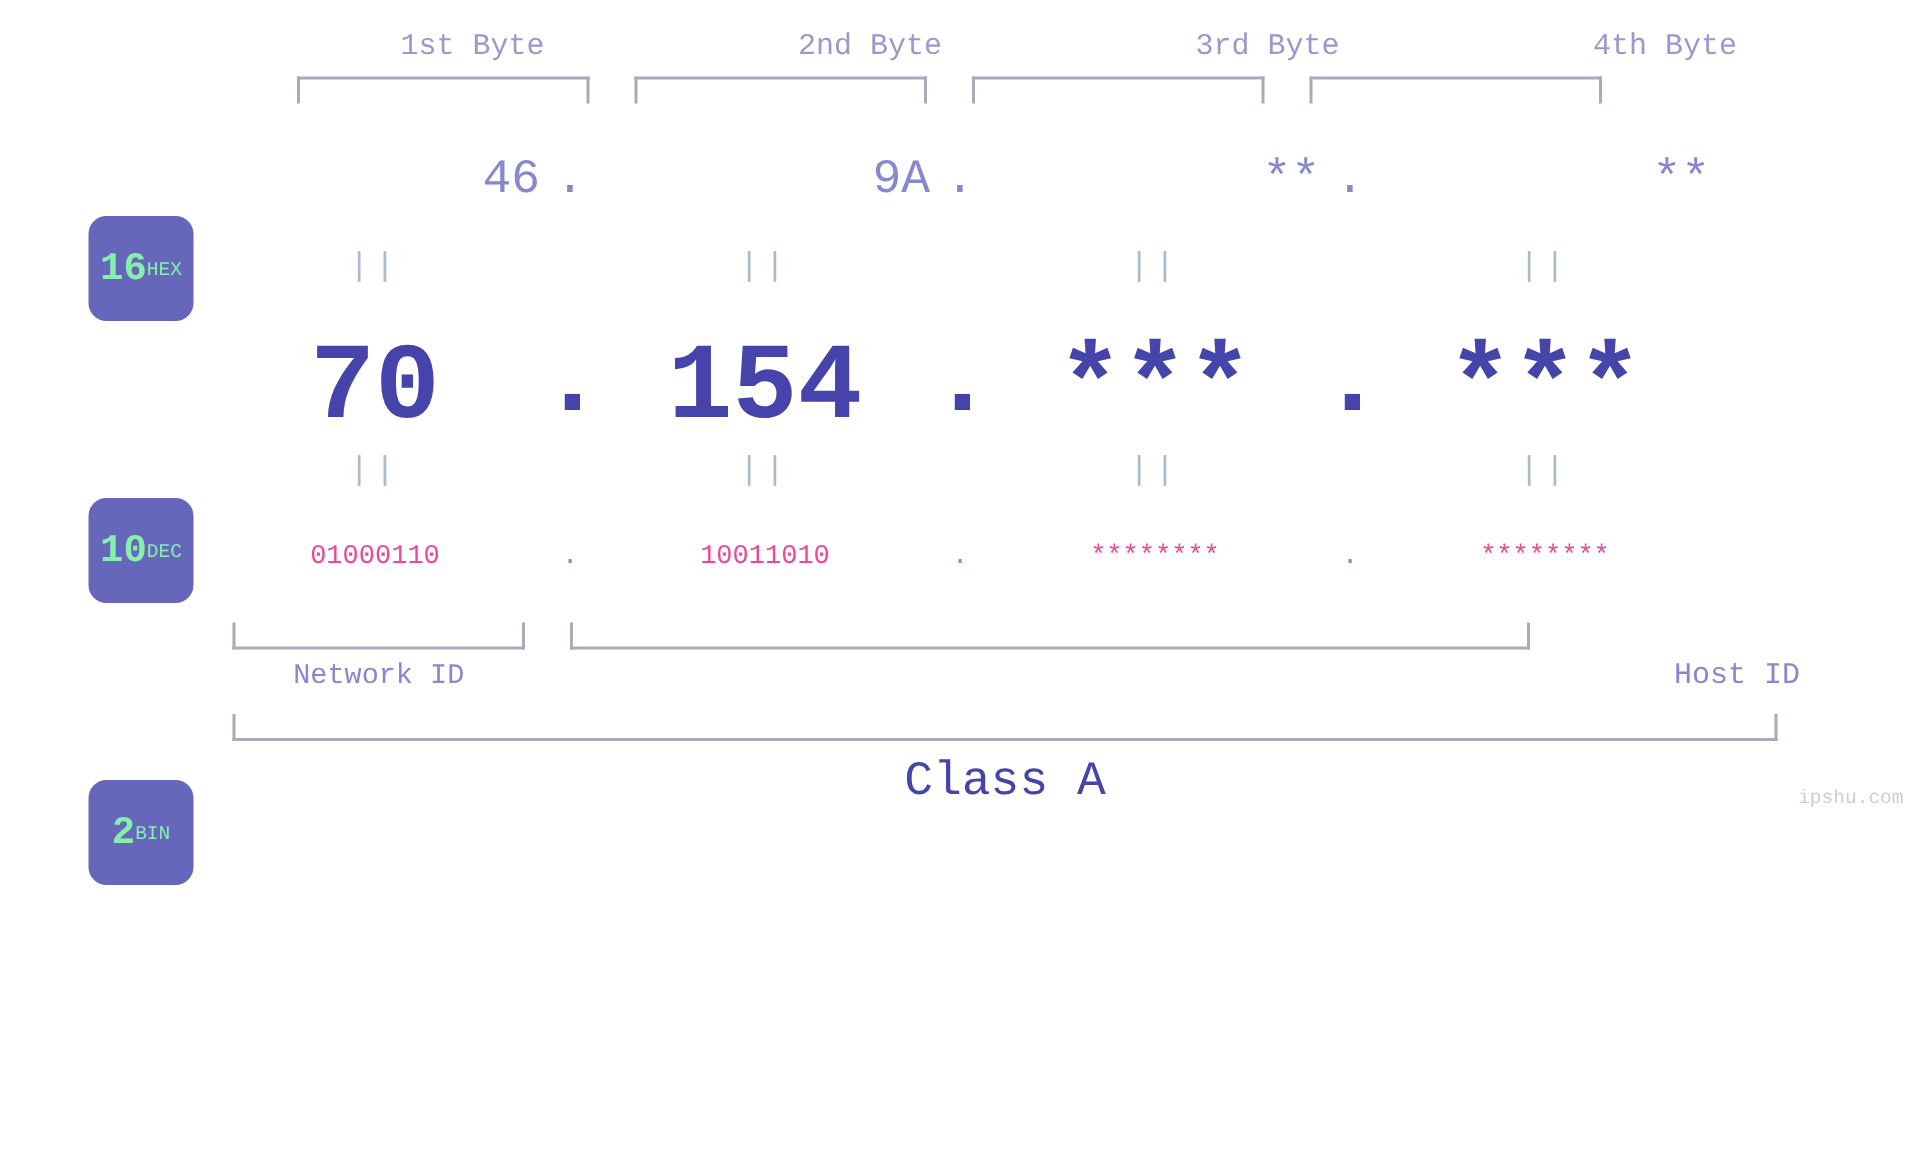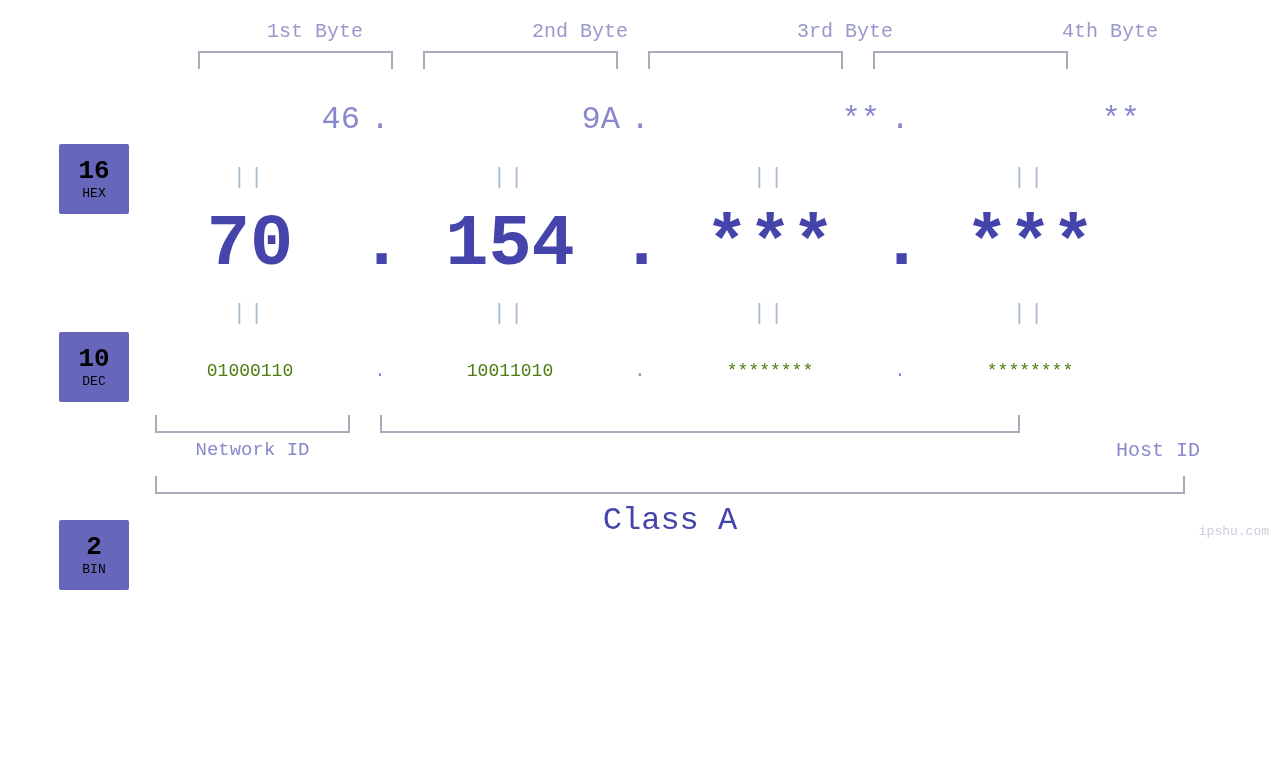--- a/index.html
+++ b/index.html
@@ -72,28 +72,28 @@
       display: flex;
       flex-direction: column;
       align-items: center;
       width: 140px;
       padding-left: 48px;
       gap: 0;
     }
 
     .badge {
       background: #6666bb;
-      color: #000000;
+      color: #86efac;
       width: 70px;
       height: 70px;
       display: flex;
-      flex-direction: column;
+      flex-direction: row;
       align-items: center;
       justify-content: center;
-      border-radius: 2px;
+      border-radius: 12px;
       font-family: 'Courier New', Courier, monospace;
     }
 
     .badge-num {
       font-size: 26px;
       font-weight: bold;
       line-height: 1.1;
     }
 
     .badge-label {
@@ -147,21 +147,21 @@
       letter-spacing: 4px;
     }
 
     .eq-dot {
       width: 40px;
     }
 
     
     .dec-row {
       display: flex;
-      align-items: center;
+      align-items: flex-end;
       height: 100px;
     }
 
     .cell-large {
       width: 220px;
       text-align: center;
       color: #4444aa;
       font-size: 72px;
       font-weight: bold;
       font-family: 'Courier New', Courier, monospace;
@@ -180,21 +180,21 @@
     
     .bin-row {
       display: flex;
       align-items: center;
       height: 80px;
     }
 
     .cell-bin {
       width: 220px;
       text-align: center;
-      color: #4d7c0f;
+      color: #ec4899;
       font-size: 18px;
       font-family: 'Courier New', Courier, monospace;
     }
 
     .dot-bin {
       width: 40px;
       text-align: center;
       color: #8888cc;
       font-size: 18px;
       font-family: 'Courier New', Courier, monospace;

